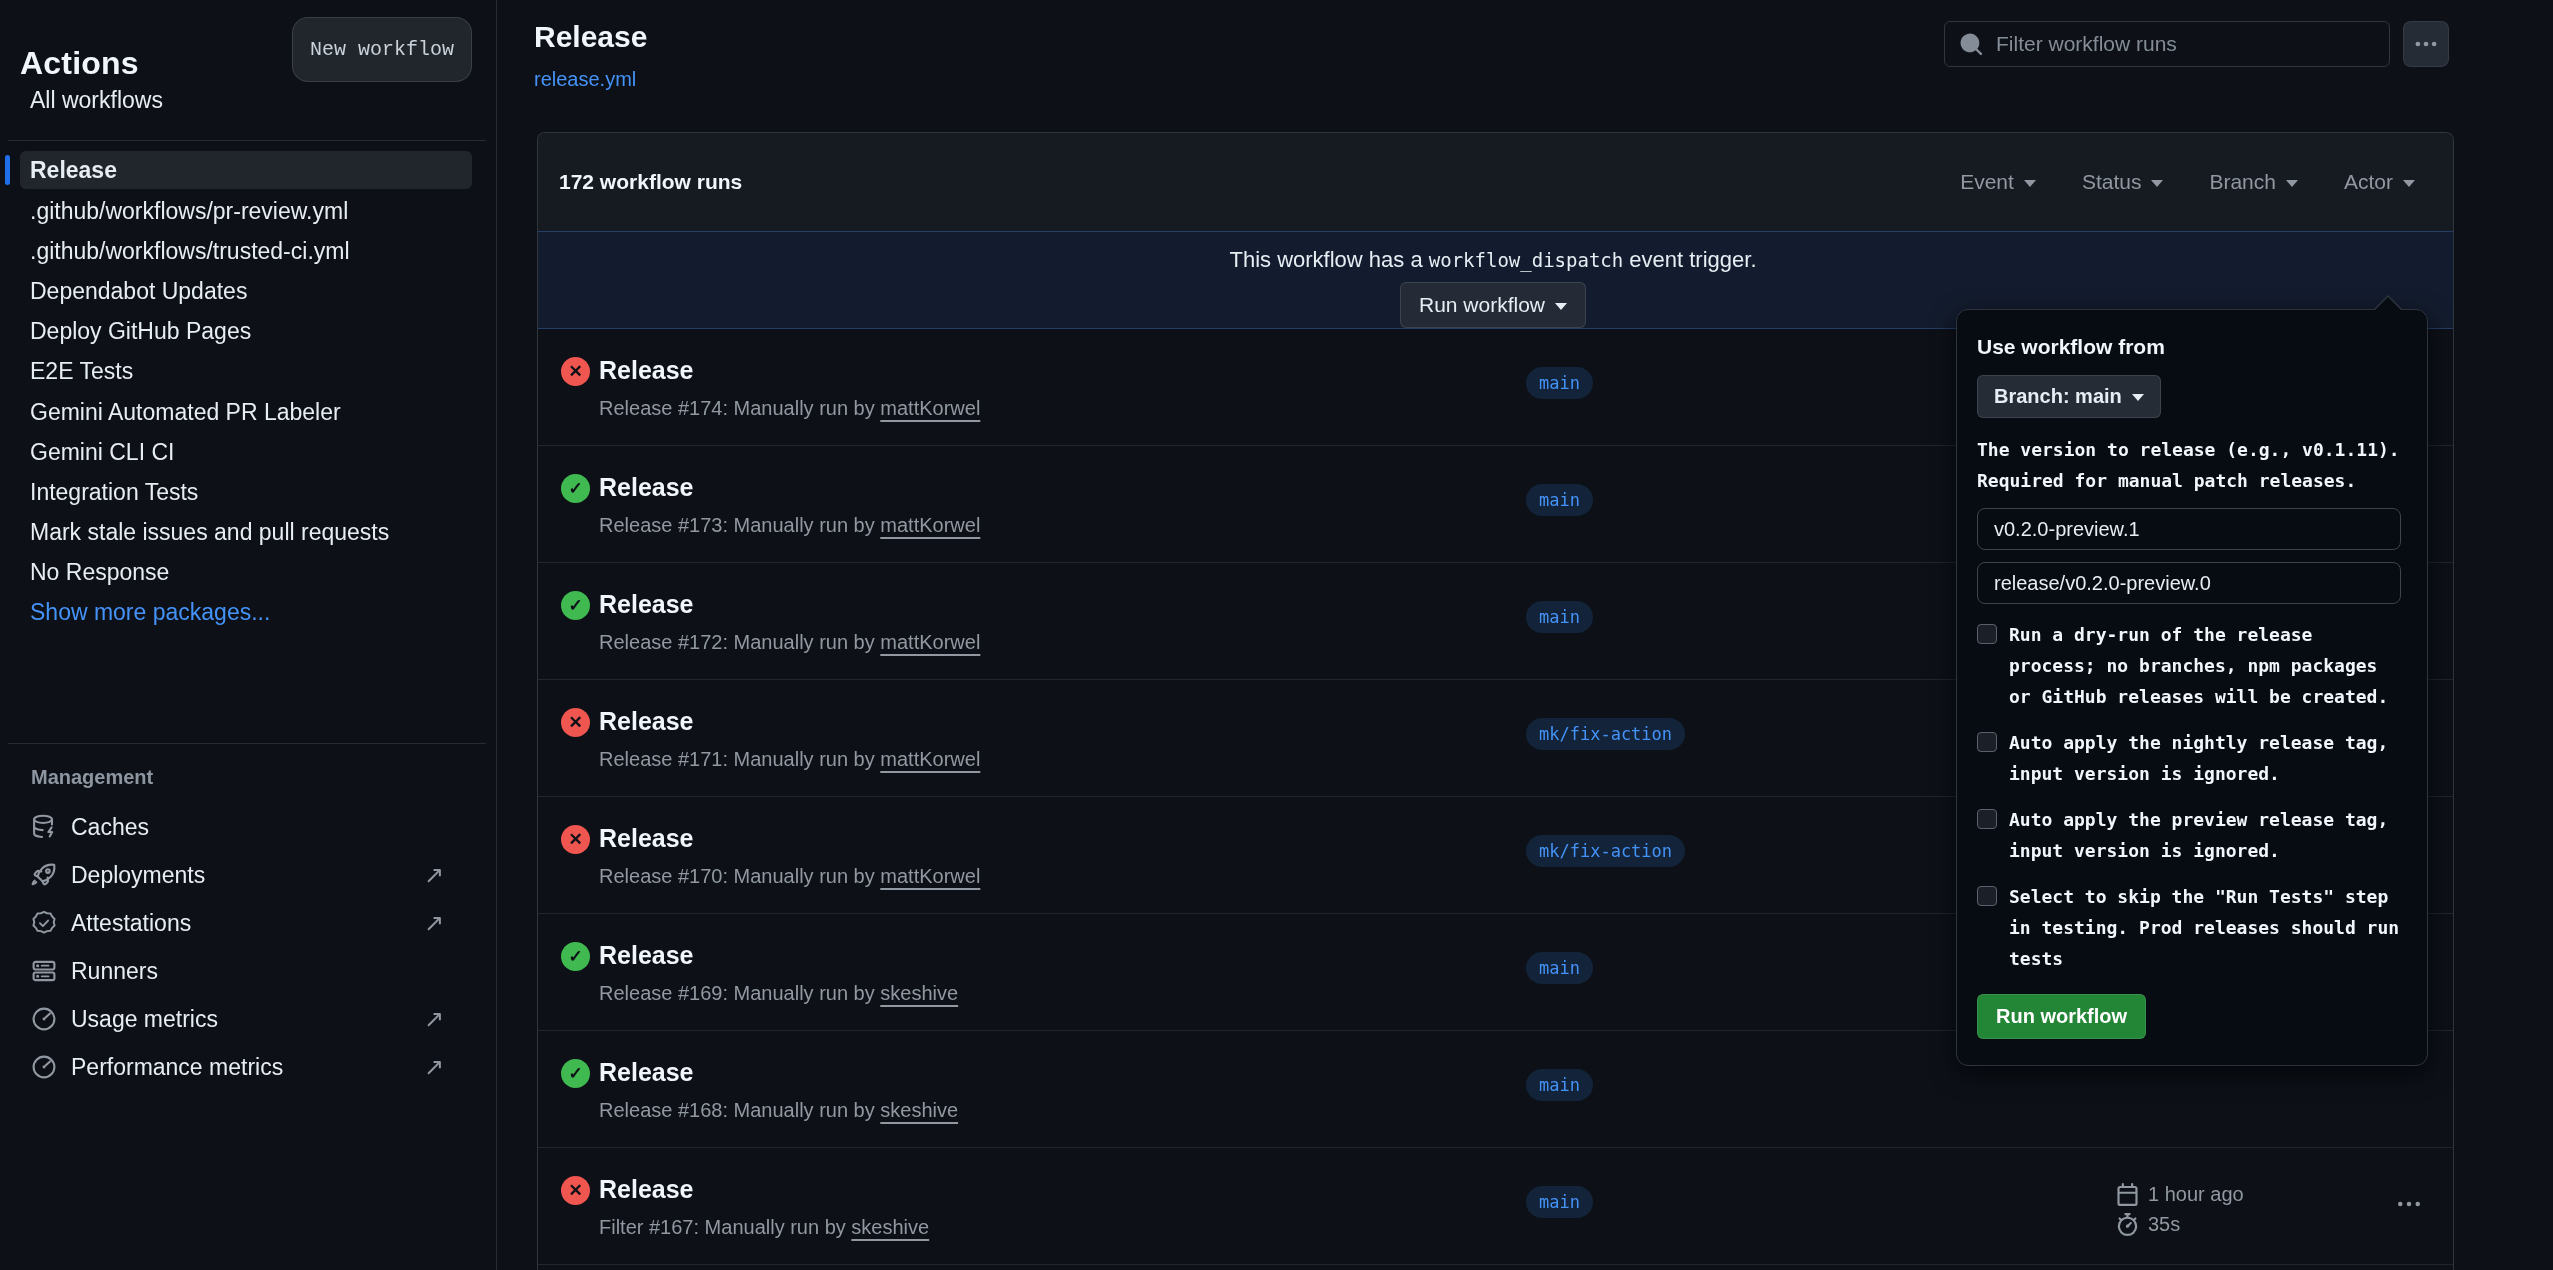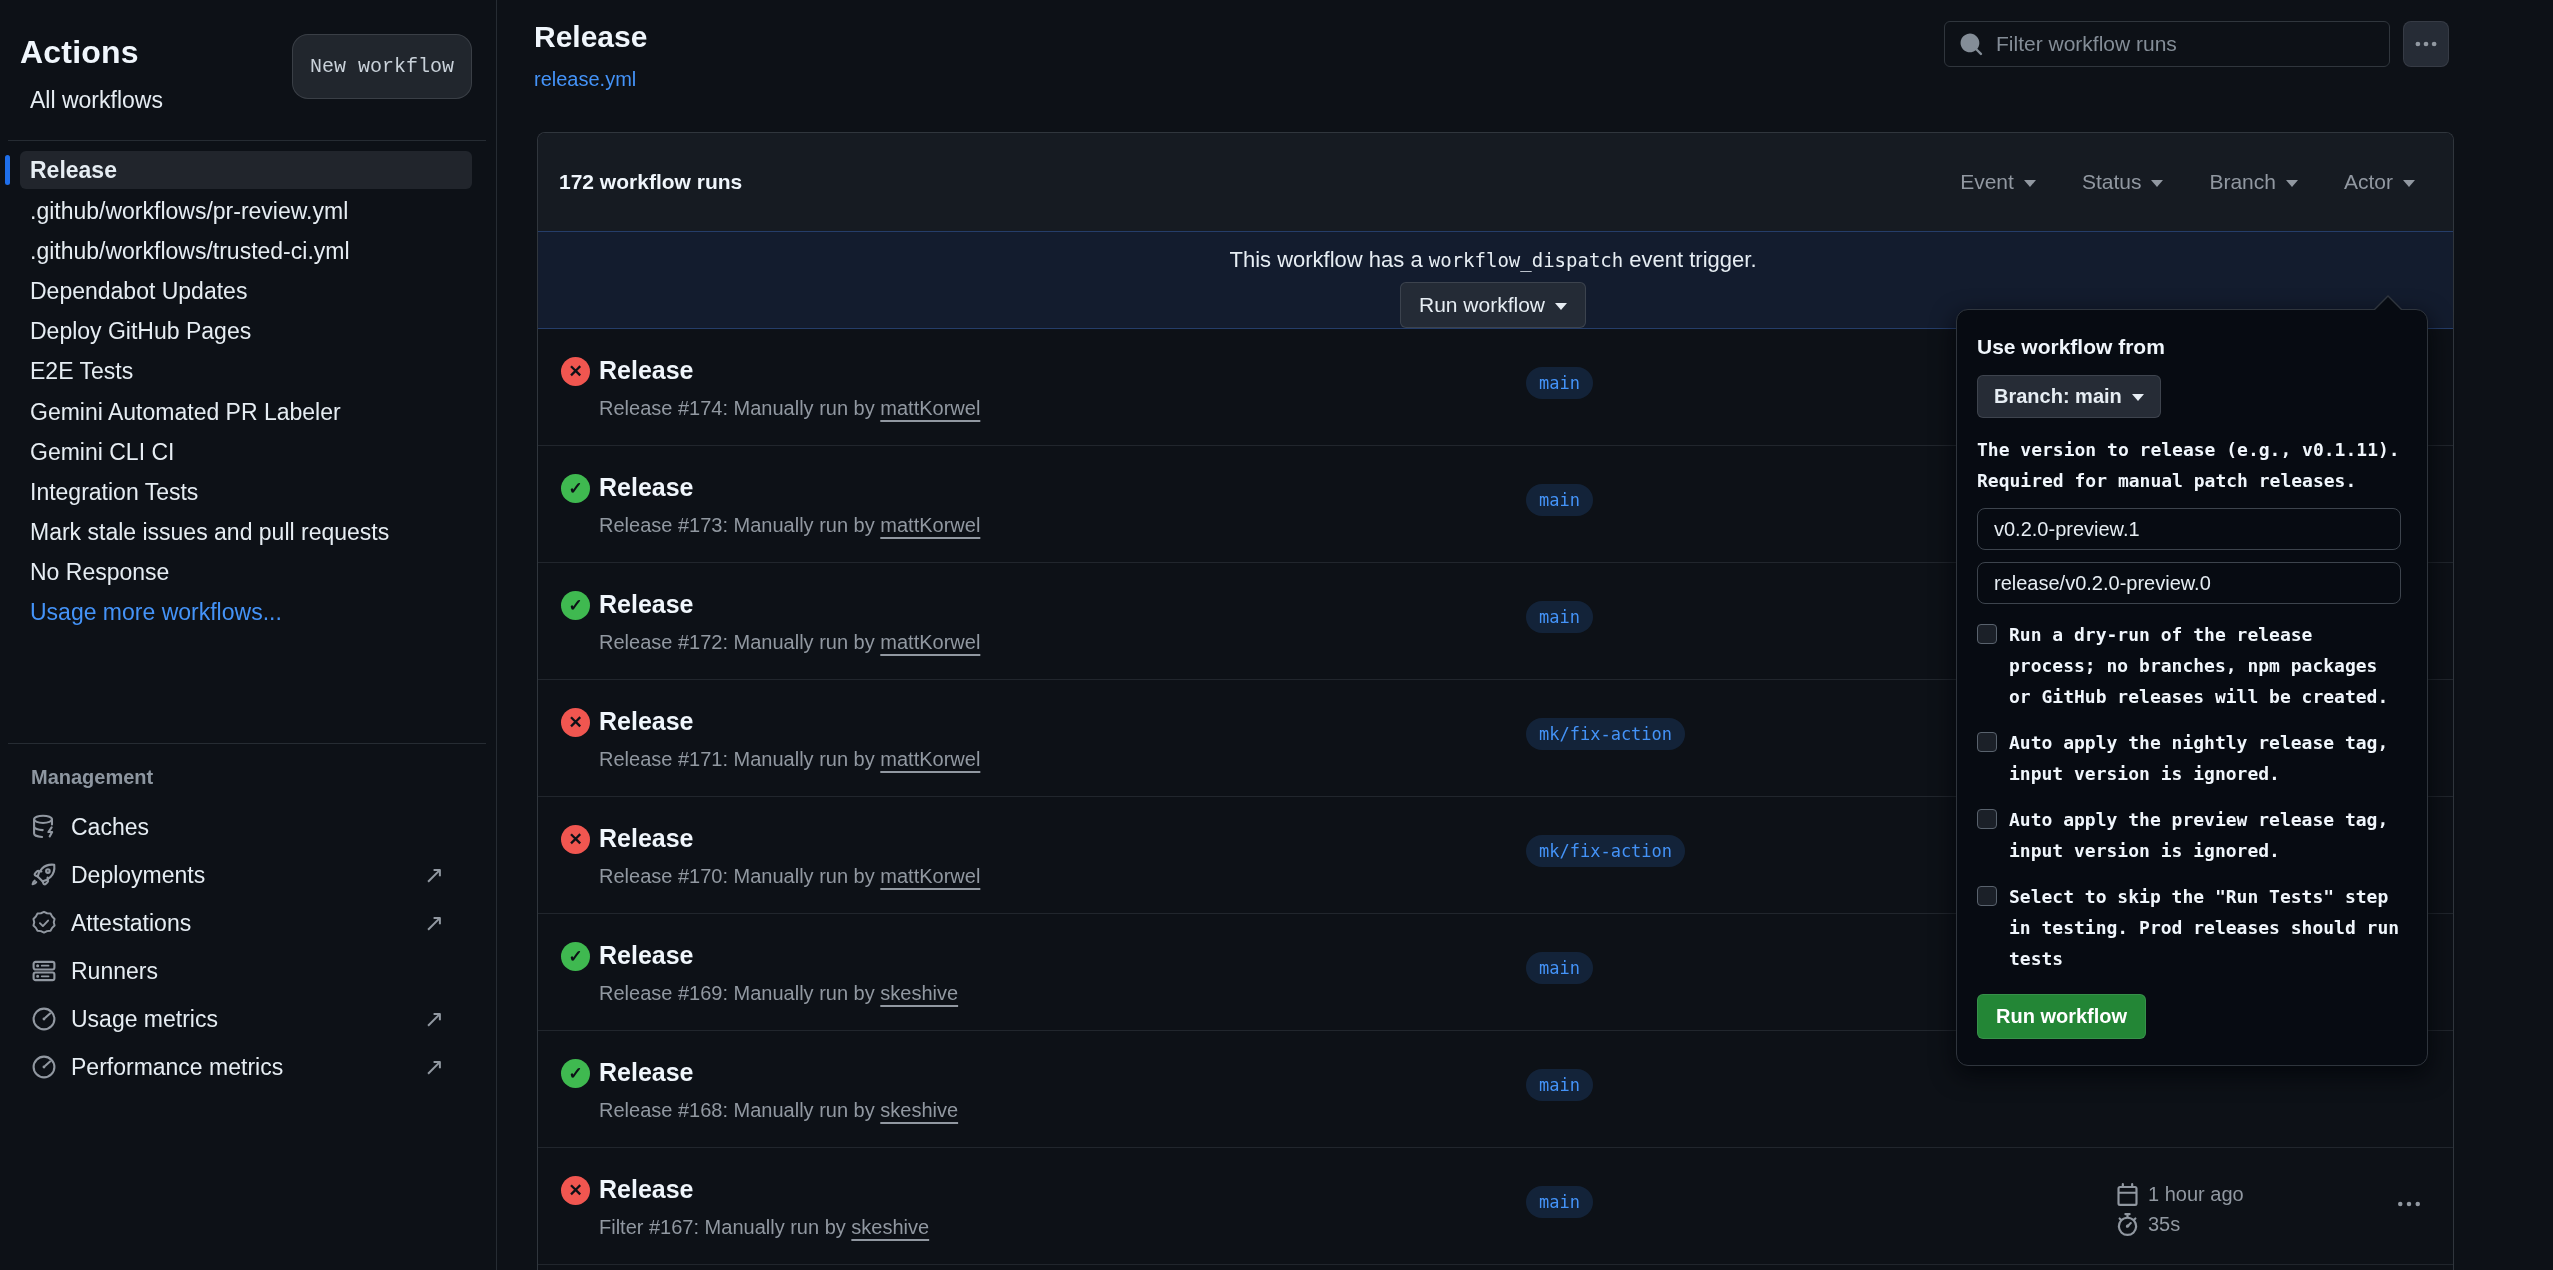--- a/index.html
+++ b/index.html
@@ -7,21 +7,21 @@
   body {
     background: #0d1117;
     color: #e6edf3;
     font-family: "Liberation Sans", sans-serif;
     overflow: hidden;
     position: relative;
   }
 
   
   .sidebar { position: absolute; left: 0; top: 0; width: 497px; height: 1270px; border-right: 1px solid #262c33; }
-  .sb-head { position: absolute; top: 34px; left: 20px; right: 24px; display: flex; justify-content: space-between; align-items: flex-start; }
+  .sb-head { position: absolute; top: 17px; left: 20px; right: 24px; display: flex; justify-content: space-between; align-items: flex-end; }
   .sb-title { font-size: 32px; font-weight: 700; color: #f0f6fc; letter-spacing: .2px; }
   .btn {
     background: #21262d; color: #c9d1d9; border: 1px solid rgba(240,246,252,0.12);
     border-radius: 16px; font-size: 20px; font-family: Liberation Mono, monospace;
     padding: 20px 17px; cursor: pointer; white-space: nowrap;
   }
   .all-wf { position: absolute; top: 87px; left: 30px; font-size: 23px; color: #e6edf3; cursor: pointer; }
   .sb-divider { position: absolute; left: 8px; right: 10px; height: 1px; background: #262c33; }
   .wf-list { position: absolute; top: 151px; left: 0; right: 24px; }
   .wf-item {
@@ -183,21 +183,21 @@
       <div class="wf-item">
       <span>Integration Tests</span>
     </div>
       <div class="wf-item">
       <span>Mark stale issues and pull requests</span>
     </div>
       <div class="wf-item">
       <span>No Response</span>
     </div>
       <div class="wf-item link">
-      <span>Usage more workflows...</span>
+      <span>Show more packages...</span>
     </div>
     </nav>
 
   <div class="sb-divider" style="top:743px"></div>
   <div class="mgmt-head">Management</div>
 
   <div class="mgmt-list">
 
   <div class="mgmt-item">
       <span class="mgmt-icon">

